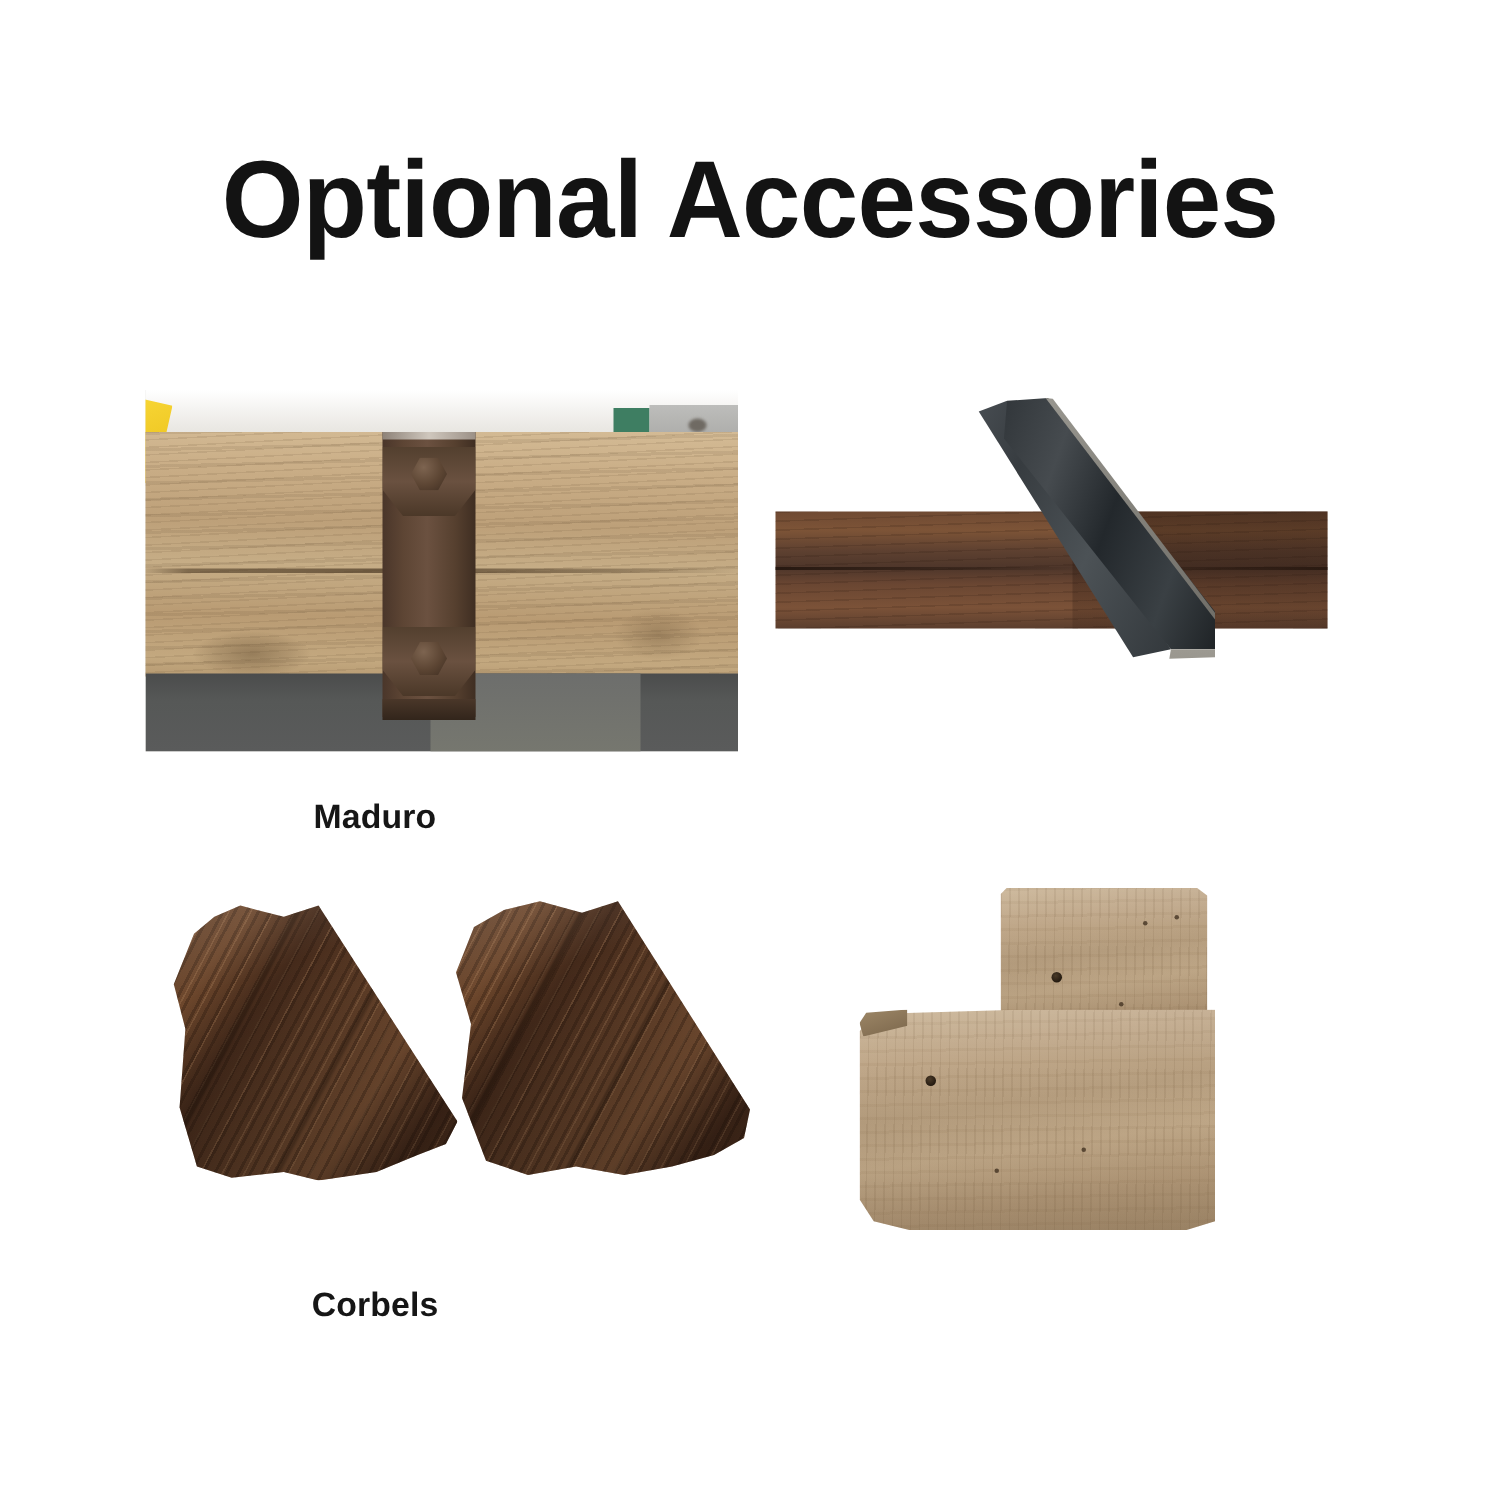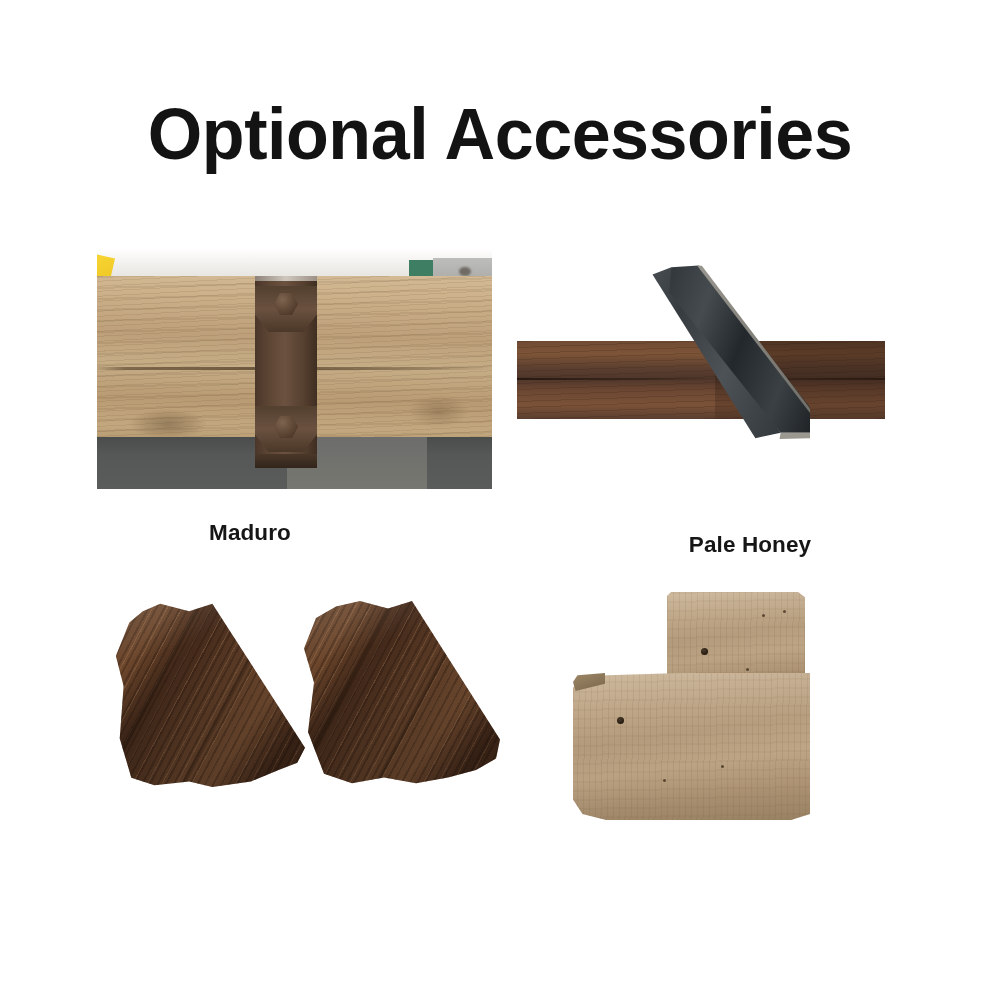--- a/index.html
+++ b/index.html
@@ -42,21 +42,21 @@
     width: 100%;
     text-align: center;
     font-size: 22.5px;
     font-weight: bold;
     color: #161616;
     letter-spacing: 0.1px;
     white-space: nowrap;
   }
 
   
-  #cell-maduro        { left: 0px;   top: 238px; width: 500px; height: 320px; }
+  #cell-maduro        { left: 0px;   top: 250px; width: 500px; height: 320px; }
   #cell-pale-honey    { left: 500px; top: 250px; width: 500px; height: 320px; }
   #cell-corbels       { left: 0px;   top: 575px; width: 500px; height: 320px; }
   #cell-mantel-corner { left: 500px; top: 575px; width: 500px; height: 320px; }
 
   #cell-maduro .caption,
   #cell-pale-honey .caption      { top: 282px; }
   #cell-corbels .caption,
   #cell-mantel-corner .caption   { top: 282px; }
 
   
@@ -332,34 +332,34 @@
   <div class="media" id="media-pale-honey">
     <div class="ph-plank"></div>
     <div class="ph-plank-dark"></div>
     <div class="ph-angle">
       <div class="ph-angle-flange"></div>
       <div class="ph-angle-face"></div>
       <div class="ph-angle-edge"></div>
       <div class="ph-angle-end"></div>
     </div>
   </div>
-  <div class="caption">Pale Honey</div>
 </div>
 
 <div class="cell" id="cell-corbels">
   <div class="media" id="media-corbels">
     <div class="corbel" id="corbel-left">
       <div class="corbel-seam"></div>
       <div class="corbel-shade"></div>
     </div>
     <div class="corbel" id="corbel-right">
       <div class="corbel-seam"></div>
       <div class="corbel-shade"></div>
     </div>
   </div>
+  <div class="caption">Corbels</div>
 </div>
 
 <div class="cell" id="cell-mantel-corner">
   <div class="media" id="media-mantel-corner">
     <div class="mc-block" id="mc-top">
       <div class="mc-shade"></div>
       <div class="mc-hole" style="left:34px; top:56px;"></div>
       <div class="mc-speck" style="left:95px; top:22px;"></div>
       <div class="mc-speck" style="left:116px; top:18px;"></div>
       <div class="mc-speck" style="left:79px; top:76px;"></div>

